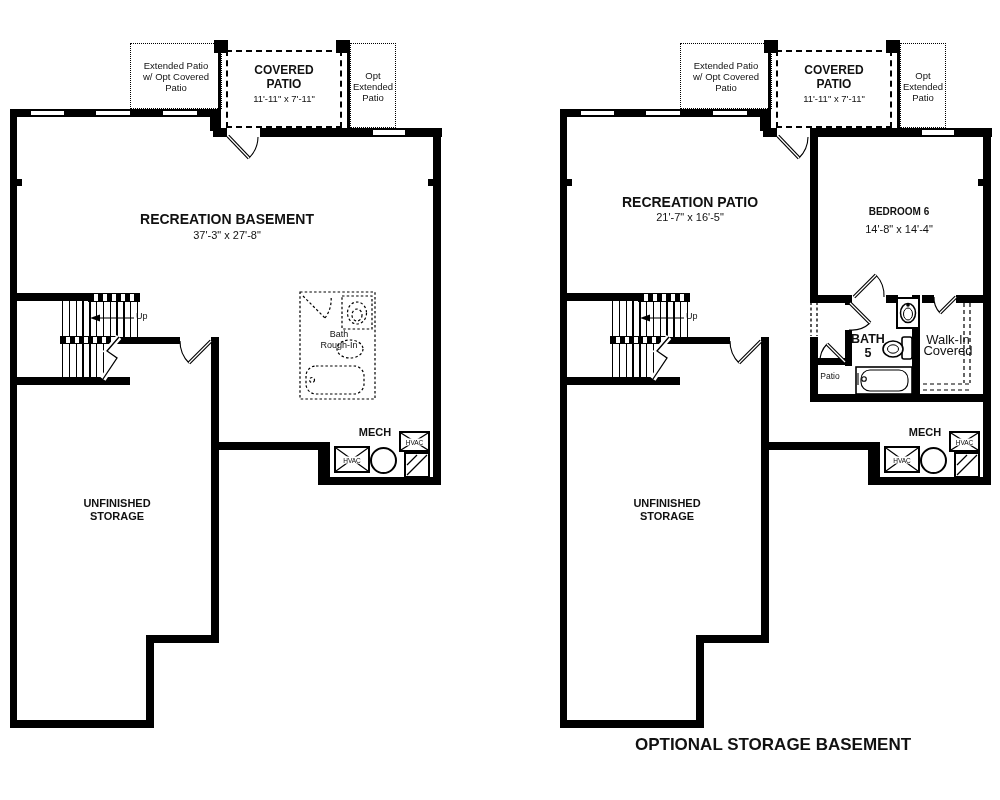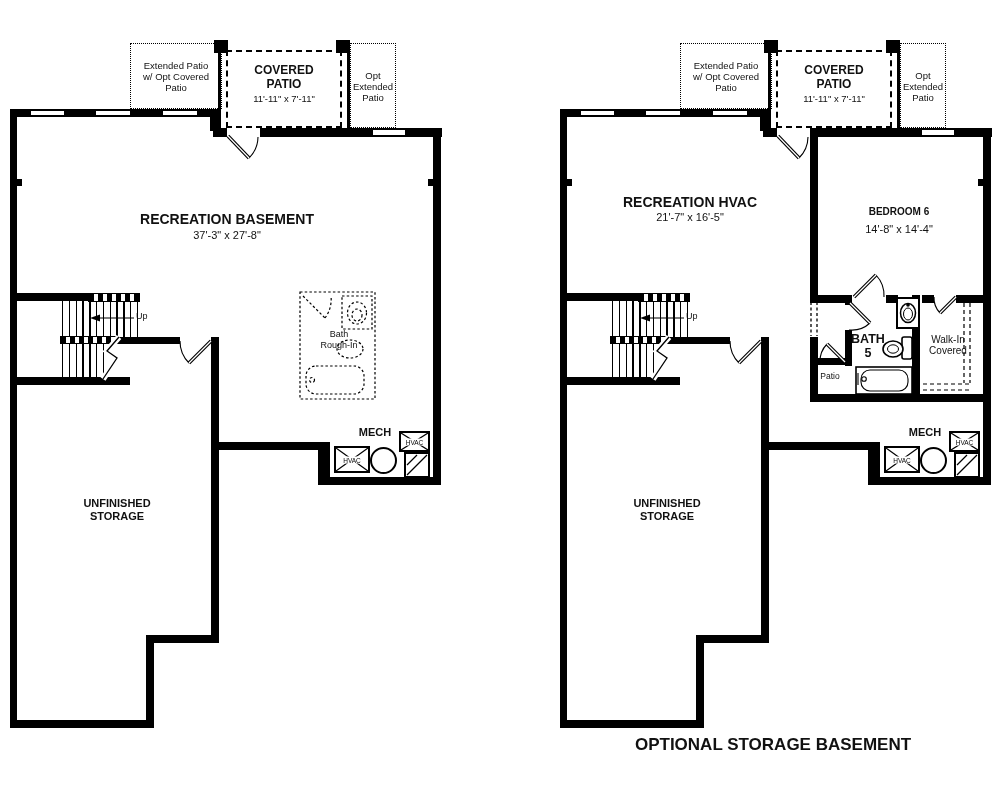--- a/index.html
+++ b/index.html
@@ -200,29 +200,29 @@
       </svg>
     <span class="hvaclbl">HVAC</span>
   </div>
   <div class="hvacbox" style="left:954px;top:452px;width:26px;height:26px">
     <svg width="22" height="22">
         <line x1="1" y1="21" x2="21" y2="1" stroke="#000" stroke-width="1.2"></line>
         <line x1="1" y1="11" x2="11" y2="1" stroke="#000" stroke-width="1.2"></line>
       </svg>
   </div>
 
-  <div class="lbl b" style="left:560px;top:194px;width:260px;font-size:14px">RECREATION HVAC</div>
+  <div class="lbl b" style="left:560px;top:194px;width:260px;font-size:14px">RECREATION PATIO</div>
   <div class="lbl" style="left:560px;top:211px;width:260px;font-size:11px">21'-7" x 16'-5"</div>
   <div class="lbl b" style="left:818px;top:206px;width:162px;font-size:10px">BEDROOM 6</div>
   <div class="lbl" style="left:818px;top:223px;width:162px;font-size:11px">14'-8" x 14'-4"</div>
   <div class="lbl b" style="left:848px;top:333px;width:40px;font-size:12.5px;line-height:13.5px">
     <span>BATH</span>
       <span>5</span>
   </div>
-  <div class="lbl" style="left:918px;top:335px;width:60px;font-size:10px;line-height:10.5px">
+  <div class="lbl" style="left:918px;top:335px;width:60px;font-size:13px;line-height:10.5px">
     <span>Walk-In</span>
       <span>Covered</span>
   </div>
   <div class="lbl" style="left:812px;top:371px;width:36px;font-size:8.5px">Patio</div>
   <div class="lbl b" style="left:607px;top:497px;width:120px;font-size:11px;line-height:13px">
     <span>UNFINISHED</span>
       <span>STORAGE</span>
   </div>
   <div class="lbl b" style="left:555px;top:735px;width:436px;font-size:17px">OPTIONAL STORAGE BASEMENT</div>
 

